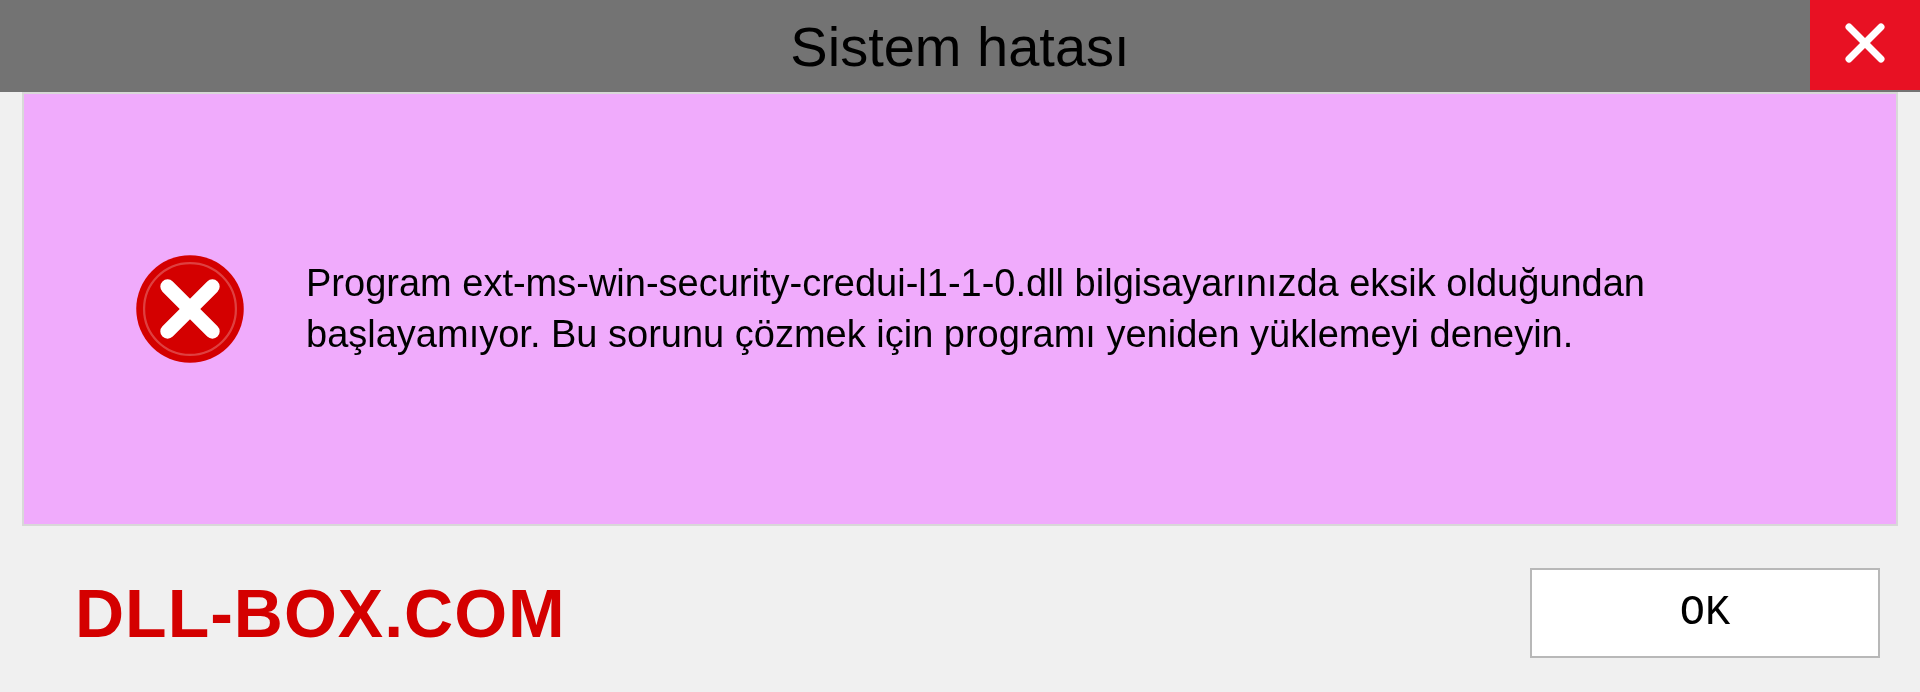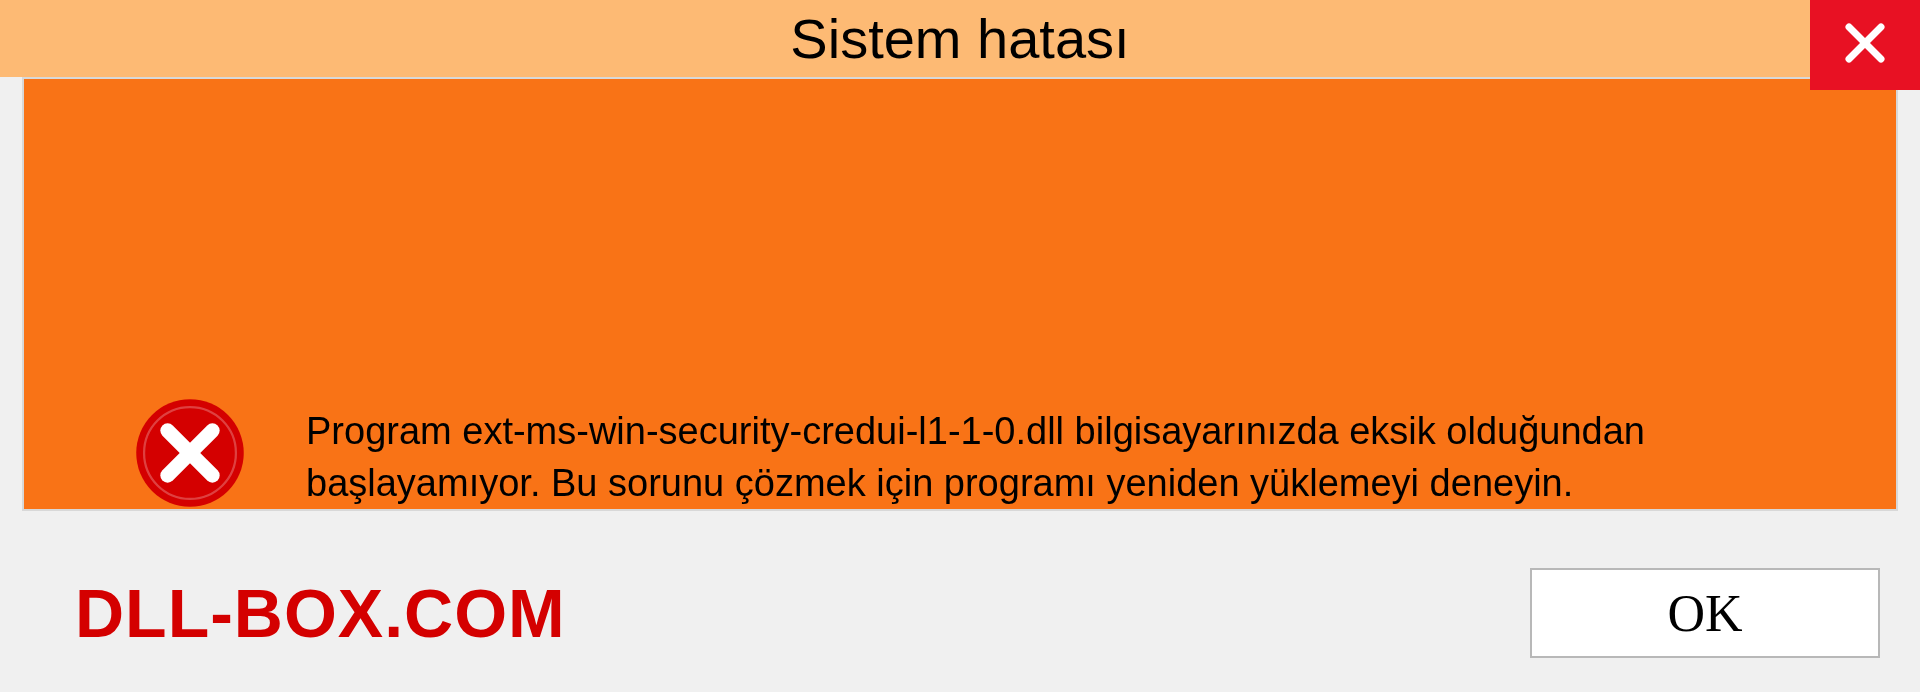--- a/index.html
+++ b/index.html
@@ -9,22 +9,22 @@
     }
     body {
       font-family: "Segoe UI", Tahoma, sans-serif;
       background: #f0f0f0;
       width: 1920px;
       height: 692px;
       position: relative;
       overflow: hidden;
     }
     .titlebar {
-      height: 77px;
-      background: #fdba74;
+      height: 92px;
+      background: #737373;
       position: relative;
       display: flex;
       align-items: center;
     }
     .dialog-title {
       font-size: 56px;
       font-weight: 400;
       color: #000;
       position: absolute;
       left: 50%;
@@ -42,25 +42,25 @@
       align-items: center;
       justify-content: center;
       cursor: pointer;
     }
     .close-button svg {
       width: 48px;
       height: 48px;
     }
     .content-area {
       margin: 0 22px;
-      background: #f97316;
+      background: #f0abfc;
       border: 2px solid #d8d8d8;
       height: 434px;
       display: flex;
-      align-items: flex-end;
+      align-items: center;
       padding: 0 40px 0 110px;
     }
     .error-icon {
       flex-shrink: 0;
       margin-right: 60px;
     }
     .error-icon svg {
       width: 112px;
       height: 112px;
       display: block;
@@ -87,27 +87,27 @@
       font-weight: 800;
       color: #d40000;
       letter-spacing: 1px;
       font-family: Arial, sans-serif;
     }
     .ok-button {
       width: 350px;
       height: 90px;
       background: #ffffff;
       border: 2px solid #b8b8b8;
-      font-size: 52px;
+      font-size: 42px;
       color: #000;
       display: flex;
       align-items: center;
       justify-content: center;
       cursor: pointer;
-      font-family: Liberation Serif, serif;
+      font-family: Liberation Mono, monospace;
     }
   </style>
 </head>
 <body>
 
 <div class="titlebar">
   <div class="dialog-title">Sistem hatası</div>
   <div class="close-button">
     <span>
       <svg viewBox="0 0 24 24">

